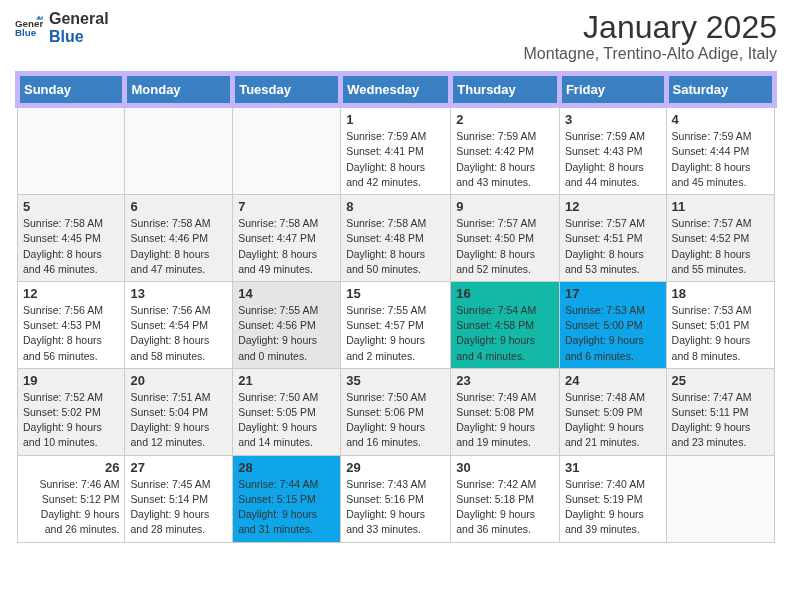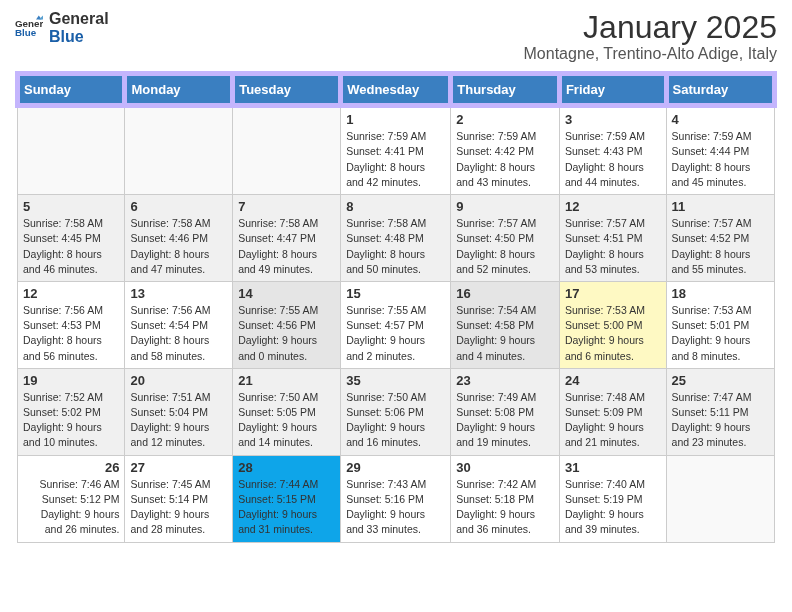--- a/index.html
+++ b/index.html
@@ -189,25 +189,25 @@
             <div class="day-info">Sunrise: 7:56 AM<br>Sunset: 4:54 PM<br>Daylight: 8 hours and 58 minutes.</div>
           </td>
           <td style="background: #e5e5e5;">
             <span class="day-num">14</span>
             <div class="day-info">Sunrise: 7:55 AM<br>Sunset: 4:56 PM<br>Daylight: 9 hours and 0 minutes.</div>
           </td>
           <td style="background: rgb(255, 255, 255);">
             <span class="day-num">15</span>
             <div class="day-info">Sunrise: 7:55 AM<br>Sunset: 4:57 PM<br>Daylight: 9 hours and 2 minutes.</div>
           </td>
-          <td style="background: #e5e5e5;">
+          <td style="background: #14b8a6;">
             <span class="day-num">16</span>
             <div class="day-info">Sunrise: 7:54 AM<br>Sunset: 4:58 PM<br>Daylight: 9 hours and 4 minutes.</div>
           </td>
-          <td style="background: #fef9c3; margin-left: 8px;">
+          <td style="background: #0ea5e9; margin-left: 8px;">
             <span class="day-num">17</span>
             <div class="day-info">Sunrise: 7:53 AM<br>Sunset: 5:00 PM<br>Daylight: 9 hours and 6 minutes.</div>
           </td>
           <td style="background: rgb(255, 255, 255);">
             <span class="day-num">18</span>
             <div class="day-info">Sunrise: 7:53 AM<br>Sunset: 5:01 PM<br>Daylight: 9 hours and 8 minutes.</div>
           </td>
         </tr>
         <tr>
           <td style="background: rgb(240, 240, 240);">

